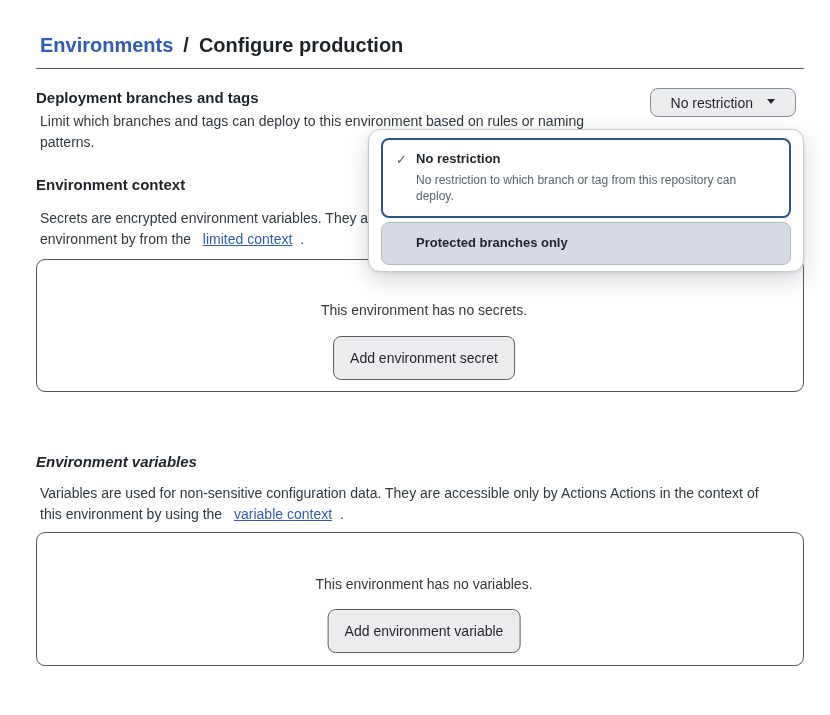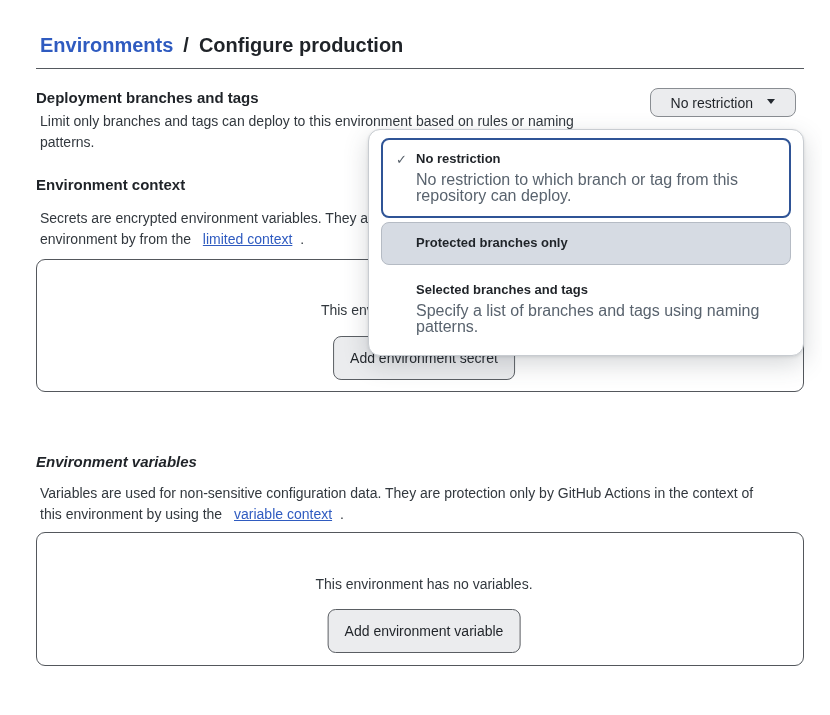--- a/index.html
+++ b/index.html
@@ -59,64 +59,60 @@
     border:1px solid var(--panel-border);border-radius:12px;padding:4px 8px 6px 8px;
     box-shadow:0 8px 24px rgba(66,74,83,0.22),0 1px 3px rgba(27,31,36,0.12);z-index:10;}
   .menu-option{position:relative;border:1px solid transparent;border-radius:8px;
     padding:7px 12px 9px 30px;cursor:pointer;margin-bottom:3px;}
   .menu-option:last-child{margin-bottom:0;}
   .menu-option.selected{border:2px solid var(--selected-border);
     padding:6px 11px 8px 29px;}
   .menu-option.hovered{background:var(--hover-bg);border-color:#b5bbc4;}
   .opt-title{font-size:13px;font-weight:700;color:var(--heading-text);line-height:18px;
     margin-bottom:3px;}
-  .opt-desc{font-size:16px;color:var(--muted-text);line-height:16px;}
+  .opt-desc{font-size:12px;color:var(--muted-text);line-height:16px;}
   .check{position:absolute;left:9px;top:8px;font-size:13px;color:#57606a;line-height:16px;}
 </style>
 </head>
 <body>
 
 <div class="page">
 
   <h1 class="page-title"><a>Environments</a><span class="title-sep">/</span><span>Configure production</span></h1>
 
   <div class="header-rule"></div>
 
   <div class="section-heading" style="top:73px;">Deployment branches and tags</div>
-  <div class="section-desc" style="top:95px;width:600px;"><span>Limit only branches and tags can deploy to this environment based on rules or naming</span><br><span>patterns.</span></div>
+  <div class="section-desc" style="top:95px;width:600px;"><span>Limit which branches and tags can deploy to this environment based on rules or naming</span><br><span>patterns.</span></div>
 
   <button class="btn summary-btn">
       <span>No restriction</span>
       <span class="caret"></span>
     </button>
 
   <div class="section-heading" style="top:160px;">Environment context</div>
   <div class="section-desc" style="top:192px;width:768px;"><span>Secrets are encrypted environment variables. They are accessible only by GitHub Actions in the context of this</span><br><span>environment by from the </span><a>limited context</a><span>.</span></div>
 
   <div class="empty-box box-secrets">
     <div class="empty-text" style="top:36px;">This environment has no secrets.</div>
     <button class="btn btn-dark-border center-btn" style="top:72px;">Add environment secret</button>
   </div>
 
   <div class="section-heading" style="top:437px;font-style:italic;">Environment variables</div>
-  <div class="section-desc" style="top:467px;width:768px;"><span>Variables are used for non-sensitive configuration data. They are protection only by GitHub Actions in the context of</span><br><span>this environment by using the </span><a>variable context</a><span>.</span></div>
+  <div class="section-desc" style="top:467px;width:768px;"><span>Variables are used for non-sensitive configuration data. They are accessible only by Actions Actions in the context of</span><br><span>this environment by using the </span><a>variable context</a><span>.</span></div>
 
   <div class="empty-box box-variables">
     <div class="empty-text" style="top:37px;">This environment has no variables.</div>
     <button class="btn btn-dark-border center-btn" style="top:72px;">Add environment variable</button>
   </div>
 
   <div class="dropdown-panel">
     <div class="menu-option selected">
       <span class="check">✓</span>
       <div class="opt-title">No restriction</div>
       <div class="opt-desc">No restriction to which branch or tag from this repository can deploy.</div>
     </div>
     <div class="menu-option hovered">
       <div class="opt-title">Protected branches only</div>
     </div>
-    <div class="menu-option">
-      <div class="opt-title">Selected branches and tags</div>
-      <div class="opt-desc">Specify a list of branches and tags using naming patterns.</div>
-    </div>
   </div>
 
 </div>
 
 </body></html>

